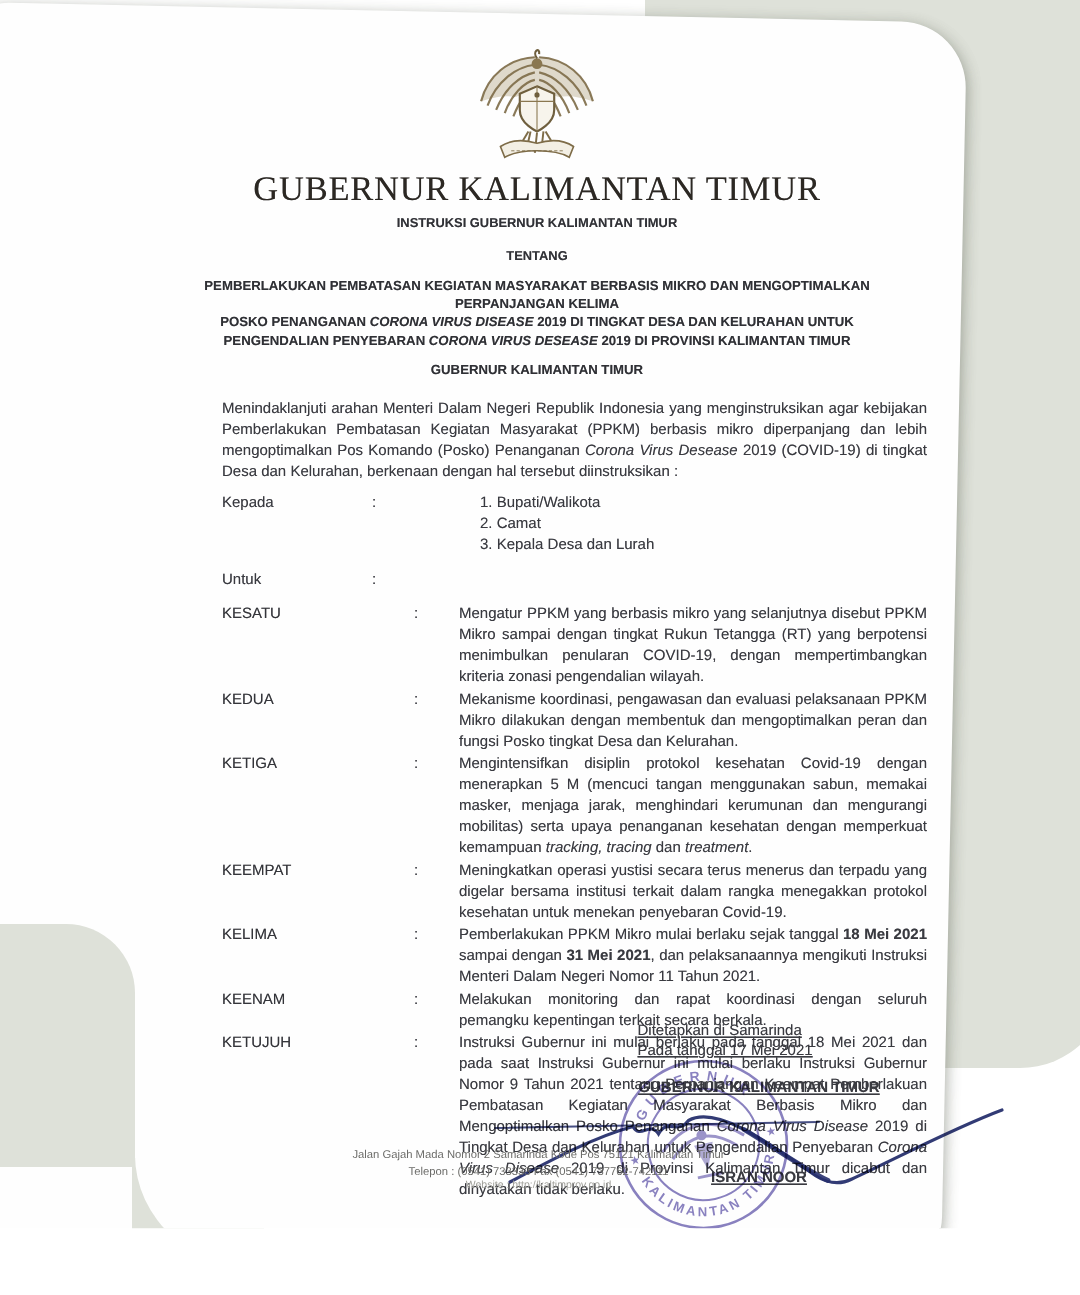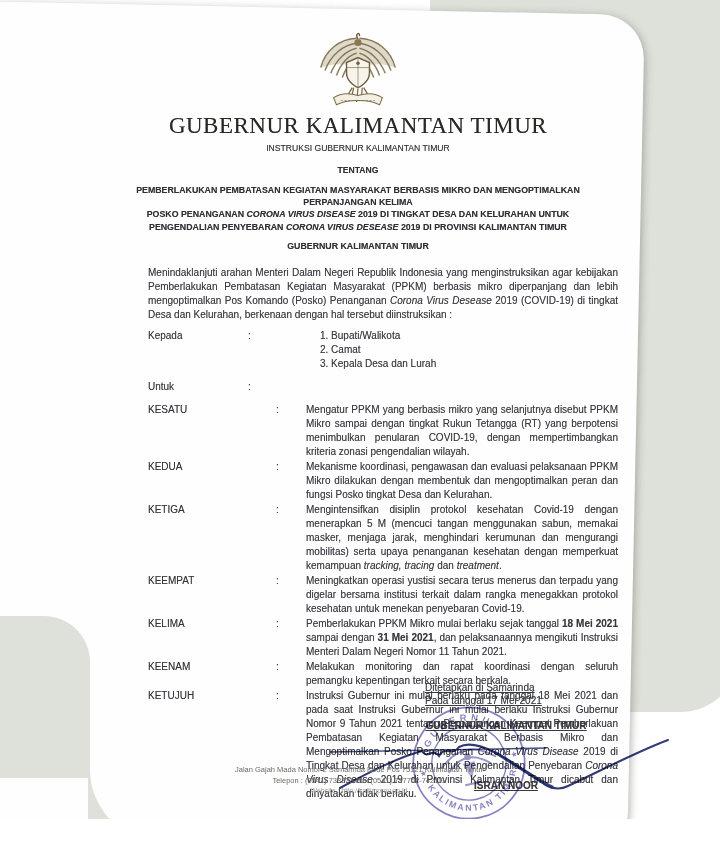--- a/index.html
+++ b/index.html
@@ -19,21 +19,21 @@
   .patch-bl-corner .corner-white{position:absolute;left:2px;top:-2px;right:-3px;bottom:2px;
       background:#fefefe;border-bottom-left-radius:88px 78px;}
   .patch-b-strip{left:-6px;top:848px;width:252px;height:22px;border-top-right-radius:16px;}
 
   .content{position:absolute;left:100px;top:14px;width:518px;color:#393a40;
            font-size:10px;line-height:14px;text-shadow:0 0 .4px rgba(60,60,66,.5);}
   .headers{width:516px;text-align:center;}
   .emblem{display:block;margin:14px auto 0 auto;}
   .institution{margin-top:9px;font-family:"Liberation Serif",serif;font-size:23px;
                letter-spacing:.5px;color:#2c2823;}
-  .meta{margin-top:9px;font-weight:normal;font-size:8.6px;line-height:12px;color:#303136;}
+  .meta{margin-top:9px;font-weight:bold;font-size:8.6px;line-height:12px;color:#303136;}
   .nomor-num{font-family:"DejaVu Serif",serif;font-style:italic;font-size:12.5px;padding:0 3px;}
   .tentang{margin-top:9px;font-weight:bold;font-size:8.6px;color:#303136;}
   .subject{margin-top:7px;font-weight:bold;font-size:8.8px;line-height:12.2px;color:#2f3035;}
   .issuer{margin-top:6px;font-weight:bold;font-size:8.8px;color:#2f3035;}
 
   .bodycol{margin-left:48px;width:470px;}
   .opening{margin-top:13px;text-align:justify;}
   .addr{display:grid;grid-template-columns:100px 16px 1fr;margin-top:7px;}
   .addr .kepada-items{padding-left:56px;}
   .untuk{margin-top:9px;}

